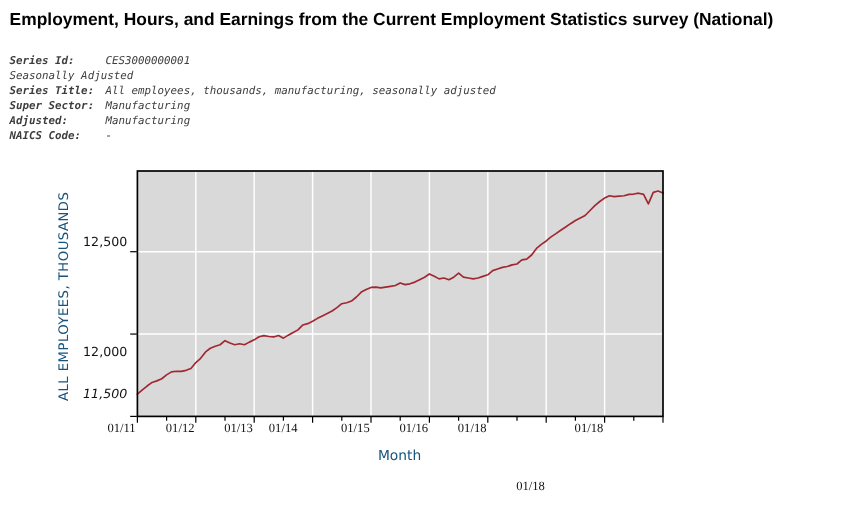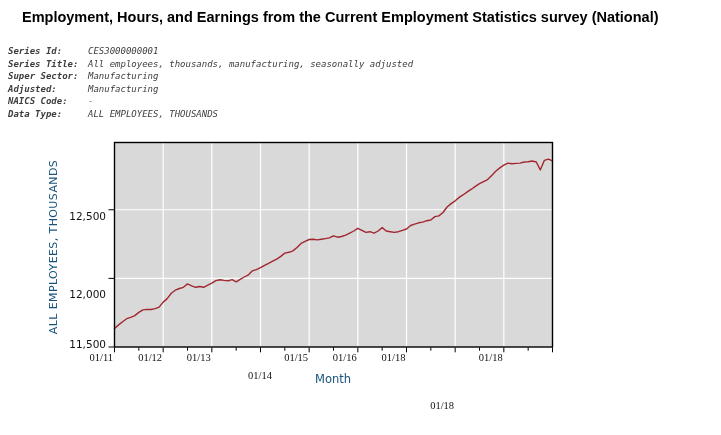--- a/index.html
+++ b/index.html
@@ -2,21 +2,21 @@
 <html><head>
 <meta charset="utf-8">
 <style>
   html, body { margin:0; padding:0; }
   body {
     width:721px; height:435px; position:relative; overflow:hidden;
     background:#ffffff;
     font-family:"Liberation Sans", sans-serif;
   }
   #page-title {
-    position:absolute; left:22px; top:9px; width:700px;
+    position:absolute; left:8px; top:9px; width:700px;
     font-size:14.5px; font-weight:bold; color:#000000;
   }
   #series-info {
     position:absolute; left:8px; top:45px;
     font-family:"DejaVu Sans Mono", monospace;
     font-size:9px; line-height:12.6px; color:#3d3d3d;
     white-space:nowrap;
     font-style:italic;
   }
   .info-label { display:inline-block; width:80px; font-weight:bold; }
@@ -43,25 +43,25 @@
     color:#17537a; white-space:nowrap;
   }
 </style>
 </head>
 <body>
 
 <div id="page-title">Employment, Hours, and Earnings from the Current Employment Statistics survey (National)</div>
 
 <div id="series-info">
     <div><span class="info-label">Series Id:</span><span class="info-value">CES3000000001</span></div>
+    <div><span class="info-value">Seasonally Adjusted</span></div>
     <div><span class="info-label">Series Title:</span><span class="info-value">All employees, thousands, manufacturing, seasonally adjusted</span></div>
     <div><span class="info-label">Super Sector:</span><span class="info-value">Manufacturing</span></div>
     <div><span class="info-label">Adjusted:</span><span class="info-value">Manufacturing</span></div>
     <div><span class="info-label">NAICS Code:</span><span class="info-value">-</span></div>
-    <div><span class="info-label">Data Type:</span><span class="info-value">ALL EMPLOYEES, THOUSANDS</span></div>
   </div>
 
 <div id="y-axis-title">ALL EMPLOYEES, THOUSANDS</div>
 
 <div id="chart-area">
   <svg id="plot-svg" xmlns="http://www.w3.org/2000/svg" width="439" height="205.5">
       <rect x="0.5" y="0.5" width="438" height="204.5" fill="#d9d9d9"></rect>
       <line x1="49.166666666666664" y1="1" x2="49.166666666666664" y2="204.5" stroke="#ffffff" stroke-width="1.2"></line>
       <line x1="97.83333333333333" y1="1" x2="97.83333333333333" y2="204.5" stroke="#ffffff" stroke-width="1.2"></line>
       <line x1="146.5" y1="1" x2="146.5" y2="204.5" stroke="#ffffff" stroke-width="1.2"></line>
@@ -94,22 +94,22 @@
       <line x1="414.1666666666667" y1="205.5" x2="414.1666666666667" y2="208.7" stroke="#000" stroke-width="1"></line>
       <line x1="438.5" y1="205.5" x2="438.5" y2="210.3" stroke="#000" stroke-width="1"></line>
       <line x1="-5.5" y1="205" x2="0" y2="205" stroke="#000" stroke-width="1"></line>
       <line x1="-5.5" y1="136.3758389261745" x2="0" y2="136.3758389261745" stroke="#000" stroke-width="1"></line>
       <line x1="-5.5" y1="67.751677852349" x2="0" y2="67.751677852349" stroke="#000" stroke-width="1"></line>
     </svg>
   <div id="x-axis-title">Month</div>
 <div class="x-tick-label" style="left: -24.5px;">01/11</div>
     <div class="x-tick-label" style="left: 24.1667px;">01/12</div>
     <div class="x-tick-label" style="left: 72.8333px;">01/13</div>
-    <div class="x-tick-label" style="left: 134px; margin-top: 18px;">01/14</div>
+    <div class="x-tick-label" style="left: 110px;">01/14</div>
     <div class="x-tick-label" style="left: 170.167px;">01/15</div>
     <div class="x-tick-label" style="left: 218.833px;">01/16</div>
     <div class="x-tick-label" style="left: 267.5px;">01/18</div>
     <div class="x-tick-label" style="left: 316.167px; margin-top: 48px;">01/18</div>
     <div class="x-tick-label" style="left: 364.833px;">01/18</div>
-    <div class="y-tick-label" style="top: 196px;">11,500</div>
+    <div class="y-tick-label" style="top: 181px; font-style: italic;">11,500</div>
     <div class="y-tick-label" style="top: 129.876px; margin-top: 16px;">12,000</div>
-    <div class="y-tick-label" style="top: 68px; text-align: right;">12,500</div>
+    <div class="y-tick-label" style="top: 54px; text-align: right;">12,500</div>
   </div>
 
 </body></html>

